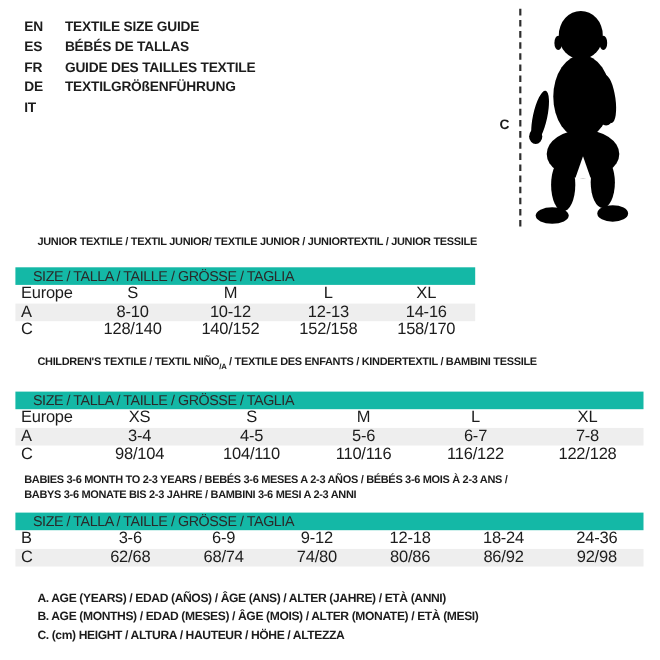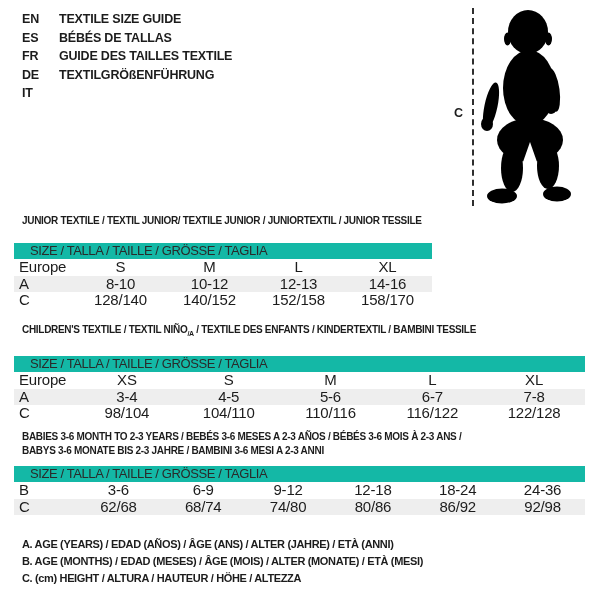--- a/index.html
+++ b/index.html
@@ -1,51 +1,51 @@
 <!DOCTYPE html>
 <html><head>
 <meta charset="utf-8">
 <style>
   html,body{margin:0;padding:0;background:#fff;}
   .page{position:relative;width:600px;height:600px;background:#ffffff;overflow:hidden;
         font-family:"Liberation Sans",sans-serif;color:#1c1c1c;}
 
   
   .lang-block{position:absolute;left:22px;top:12px;}
-  .lang-row{display:flex;height:18.6px;align-items:flex-start;font-weight:bold;
+  .lang-row{display:flex;height:18.6px;align-items:flex-end;font-weight:bold;
             font-size:12.5px;letter-spacing:-0.2px;white-space:nowrap;}
   .lang-code{width:37px;flex:0 0 37px;}
 
   
   .dash-line{position:absolute;left:472px;top:8px;height:198px;width:0;
              border-left:2px dashed #2e2e2e;}
   .c-label{position:absolute;left:454px;top:106px;font-weight:bold;font-size:12.5px;}
   .toddler{position:absolute;left:480px;top:8px;width:96px;height:200px;}
 
   
   .section{position:absolute;left:14px;}
   .s1{top:214px;width:418px;}
   .s2{top:323px;width:571px;}
   .s3{top:430px;width:571px;}
   .sec-title{font-weight:bold;font-size:10px;letter-spacing:-0.3px;line-height:14px;
              padding-left:8px;white-space:nowrap;}
-  .s1 .sec-title,.s2 .sec-title{margin-bottom:15px;}
+  .s1 .sec-title,.s2 .sec-title{margin-bottom:15px;margin-left:12px;}
   .s3 .sec-title{margin-bottom:8px;}
   .sec-title sub{font-size:7px;}
   .size-bar{background:#14b8a6;height:16px;line-height:16px;padding-left:16px;
             font-size:13px;letter-spacing:-0.4px;color:#2a2a2a;}
   .row{display:flex;height:16.5px;line-height:16.5px;font-size:15px;letter-spacing:-0.2px;}
   .rows .row:nth-child(2){background:#eeeeee;}
   .lbl{width:57px;flex:0 0 57px;padding-left:5px;text-align:left;}
   .cell{flex:1;text-align:center;}
 
   
   .notes{position:absolute;left:22px;top:536px;}
   .note-line{font-weight:bold;font-size:11px;letter-spacing:-0.35px;line-height:17px;
-             white-space:nowrap;}
+             white-space:nowrap;margin-left:12px;}
 </style>
 </head>
 <body>
 
 <div class="page">
 
   <div class="lang-block">
     <div class="lang-row">
       <span class="lang-code">EN</span>
       <span class="lang-label">TEXTILE SIZE GUIDE</span>

